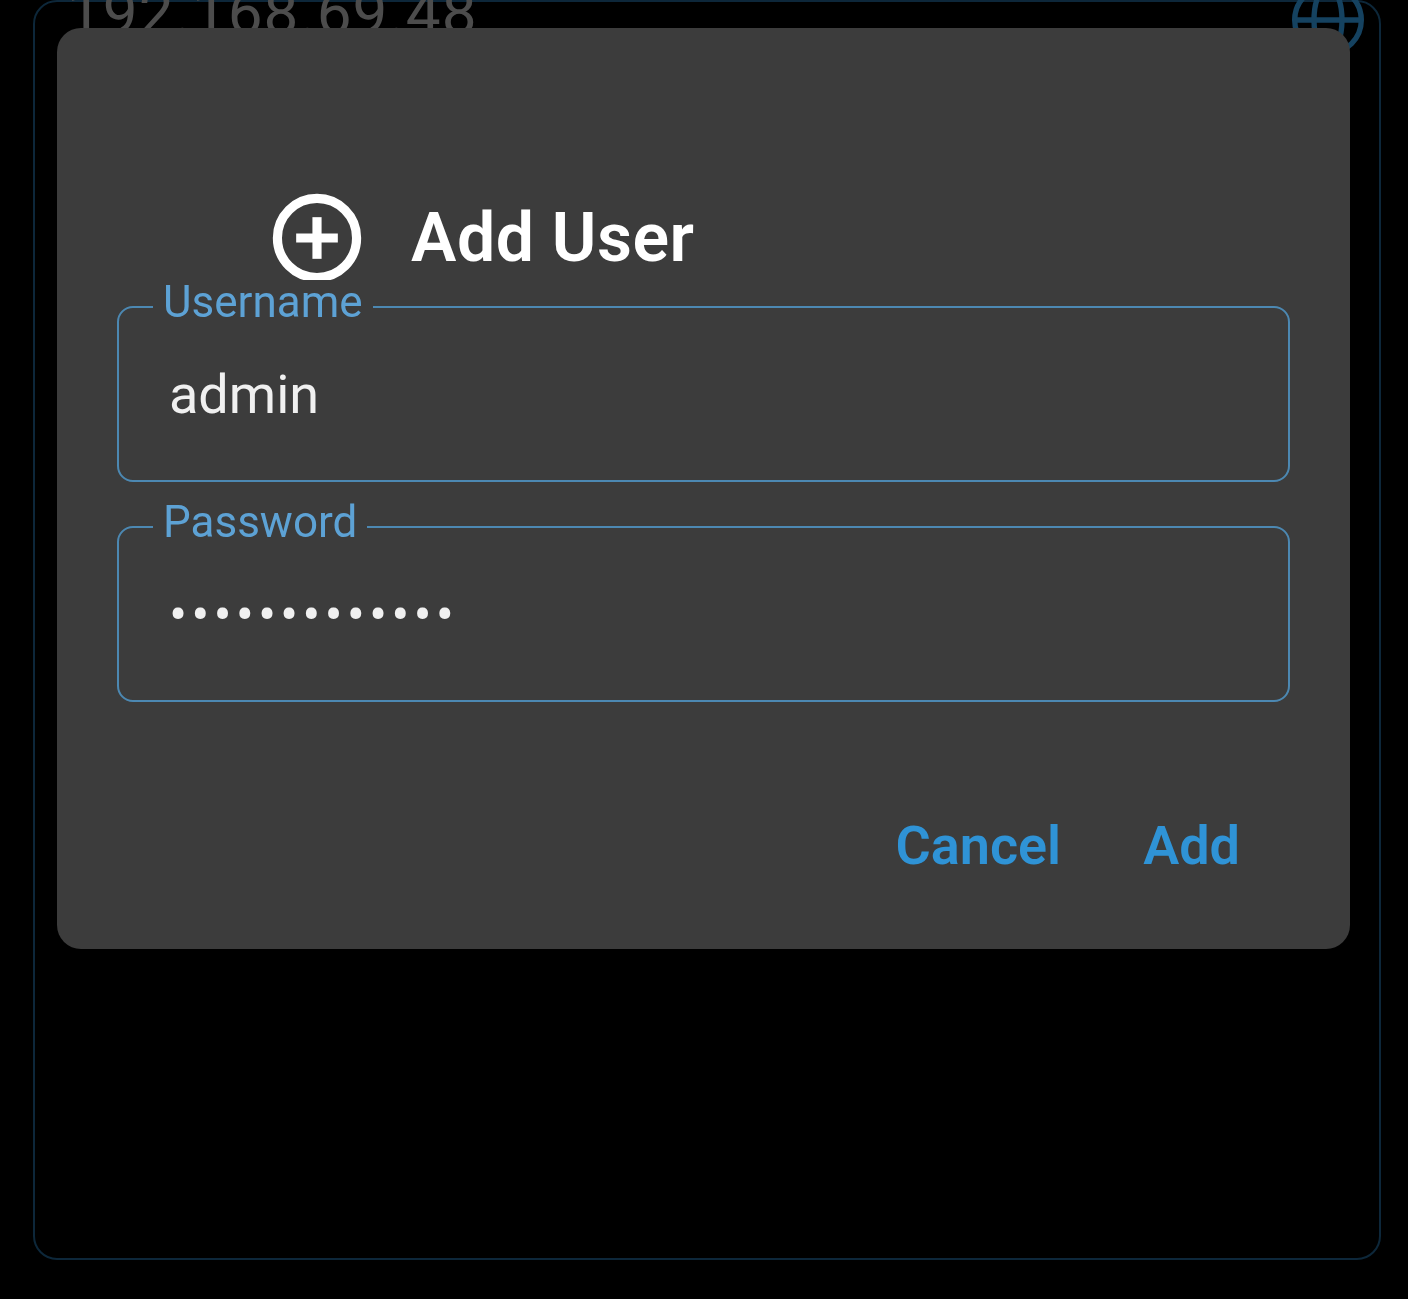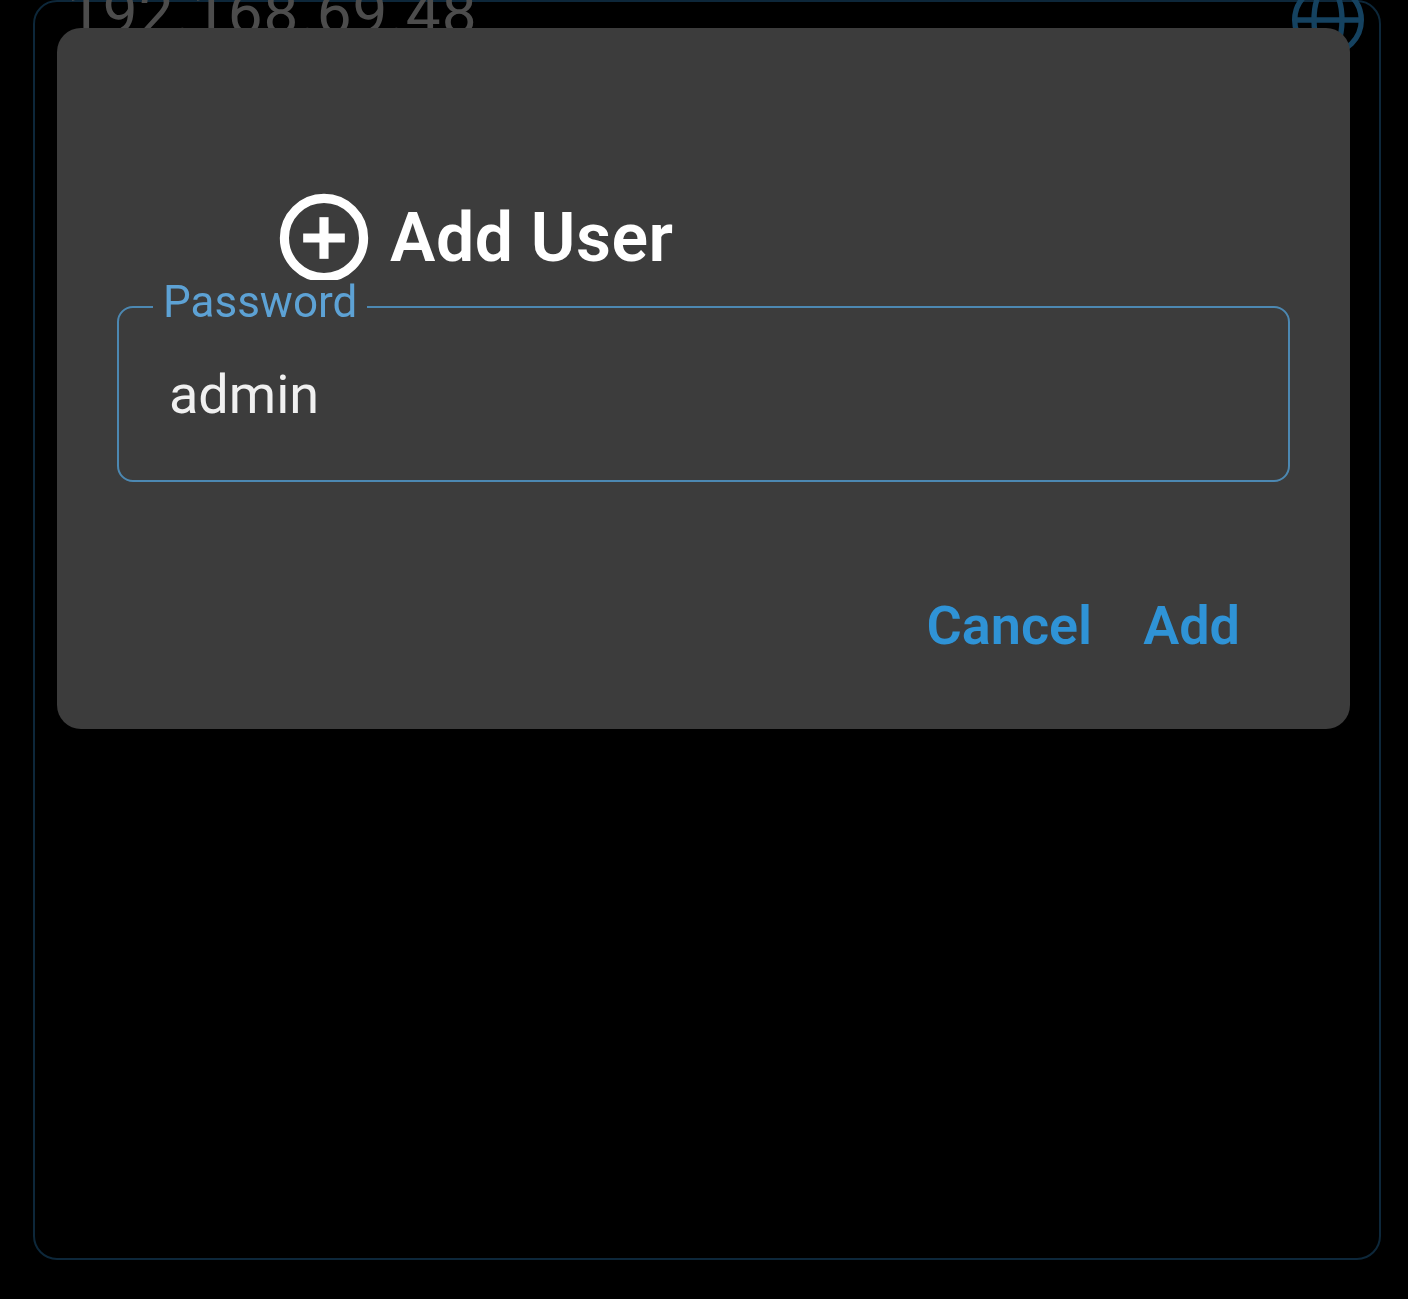--- a/index.html
+++ b/index.html
@@ -49,24 +49,24 @@
     left: 57px;
     width: 1293px;
     background: #3c3c3c;
     border-radius: 24px;
     padding-top: 156px;
     padding-bottom: 72px;
   }
   .dialog-header {
     position: absolute;
     top: 160px;
-    left: 217px;
+    left: 210px;
     display: flex;
     align-items: center;
-    gap: 16px;
+    gap: 44px;
     justify-content: flex-end;
   }
   .dialog-header svg { display: block; }
   .dialog-title {
     font-size: 68px;
     font-weight: 600;
     color: #fff;
     letter-spacing: 0.5px;
   }
   .fields {
@@ -107,21 +107,21 @@
     font-family: inherit;
     letter-spacing: 0;
   }
   .field-input.password {
     letter-spacing: 4px;
     font-size: 54px;
   }
   .actions {
     display: flex;
     justify-content: flex-end;
-    gap: 51px;
+    gap: 82px;
     padding: 0 110px 0 0;
     margin-top: 112px;
   }
   .action-btn {
     background: transparent;
     border: none;
     font-size: 54px;
     font-weight: 600;
     color: #2f93d6;
     cursor: pointer;
@@ -151,23 +151,29 @@
         <circle cx="12" cy="12" r="9.5"></circle>
         <line x1="12" y1="7" x2="12" y2="17"></line>
         <line x1="7" y1="12" x2="17" y2="12"></line>
       </svg>
     </span>
     <span class="dialog-title">Add User</span>
   </div>
 
   <div class="fields">
     <div class="field">
+      <div class="field-label">Username</div>
+      <div class="field-box">
+        <input class="field-input" type="text" value="admin" style="">
+      </div>
+    </div>
+    <div class="field">
       <div class="field-label">Password</div>
       <div class="field-box">
-        <input class="field-input" type="text" value="admin" style="">
+        <input class="field-input password" type="text" value="•••••••••••••" style="">
       </div>
     </div>
   </div>
 
   <div class="actions">
     <button class="action-btn">Cancel</button>
     <button class="action-btn">Add</button>
   </div>
 </div>
 

